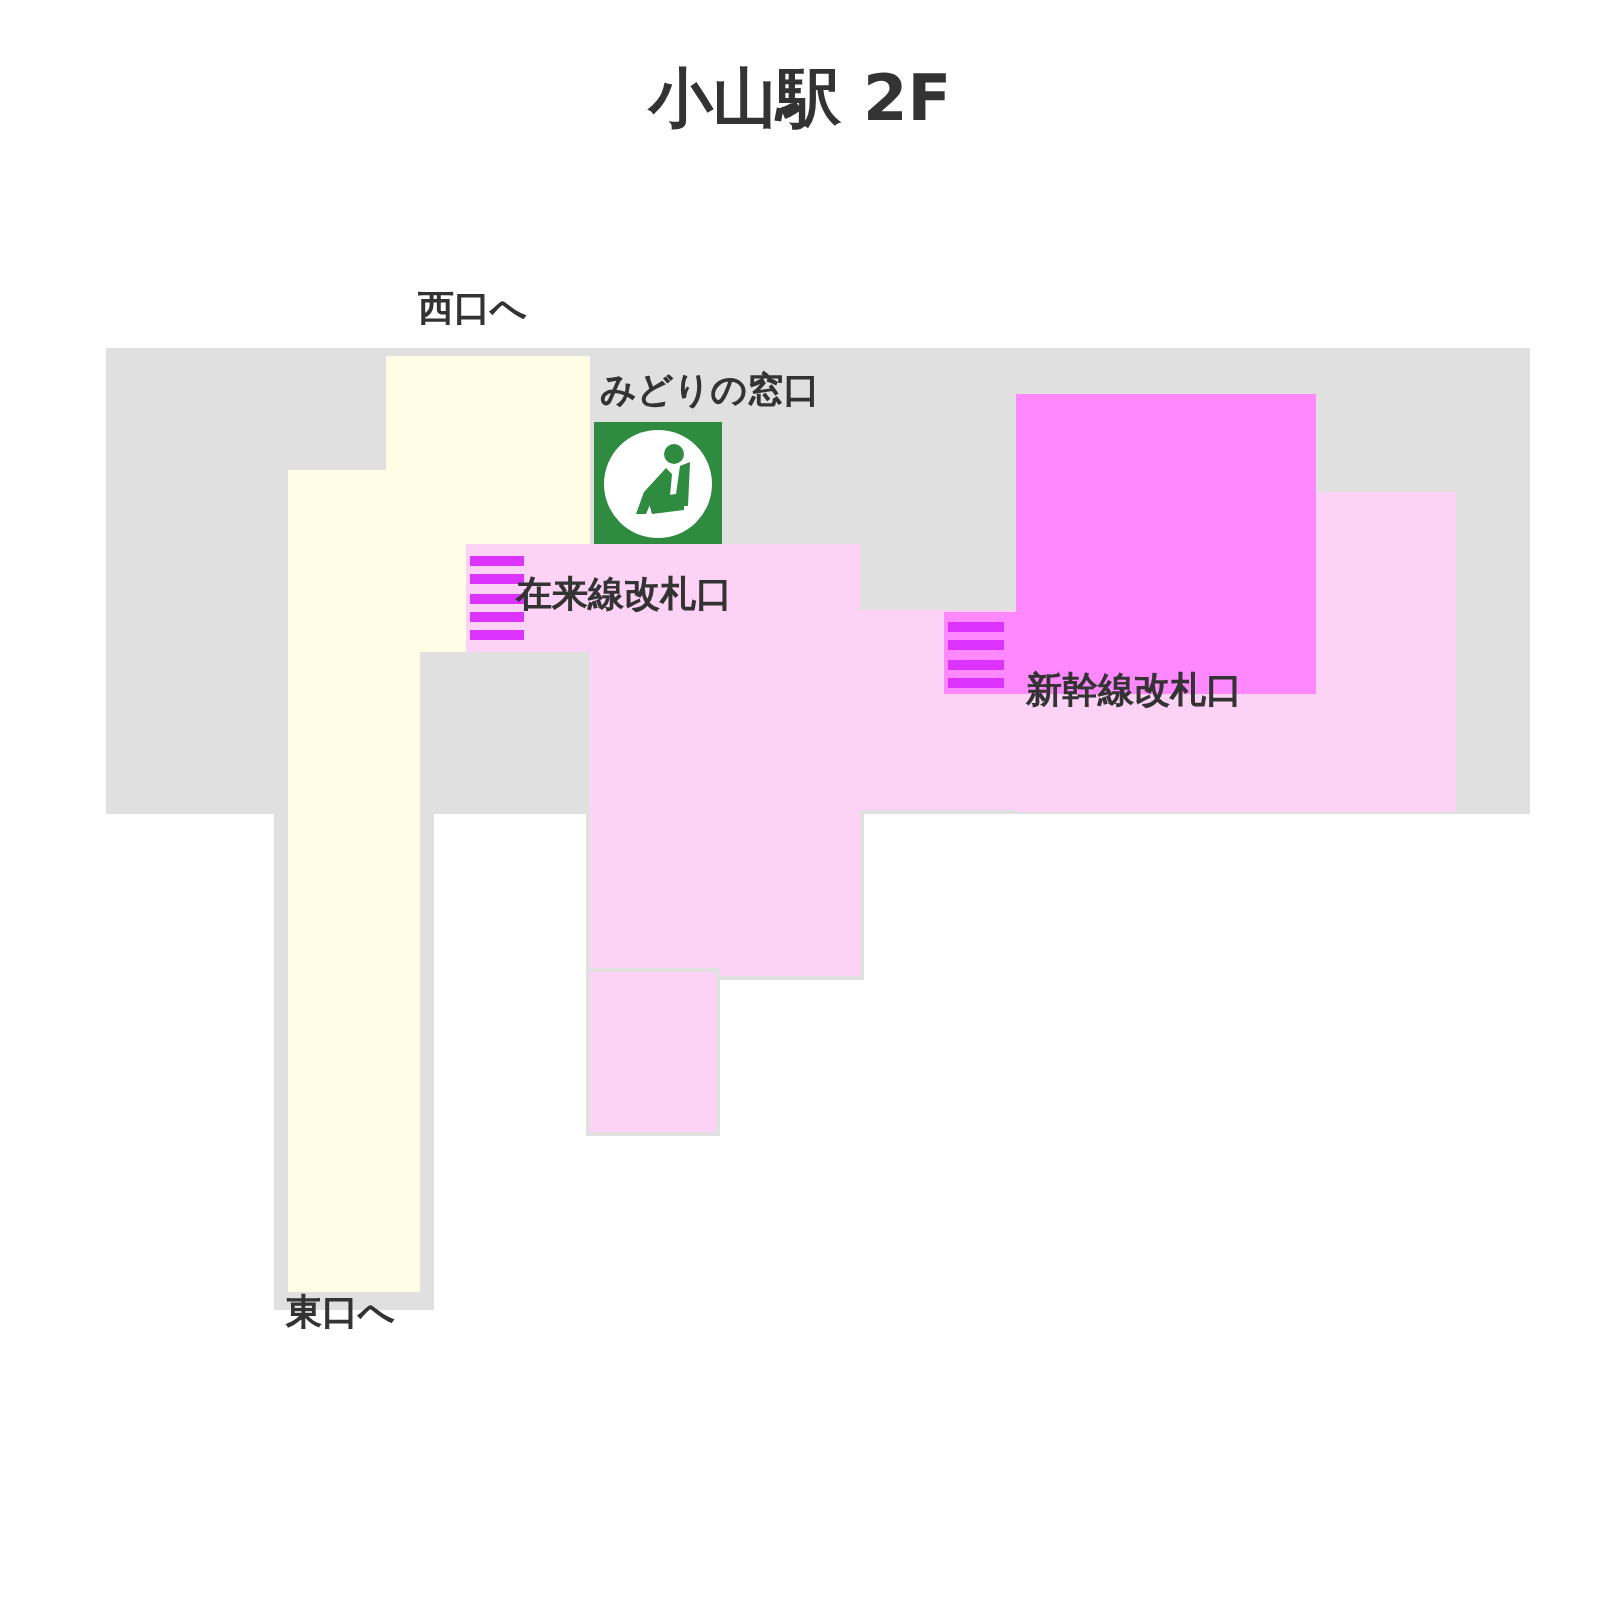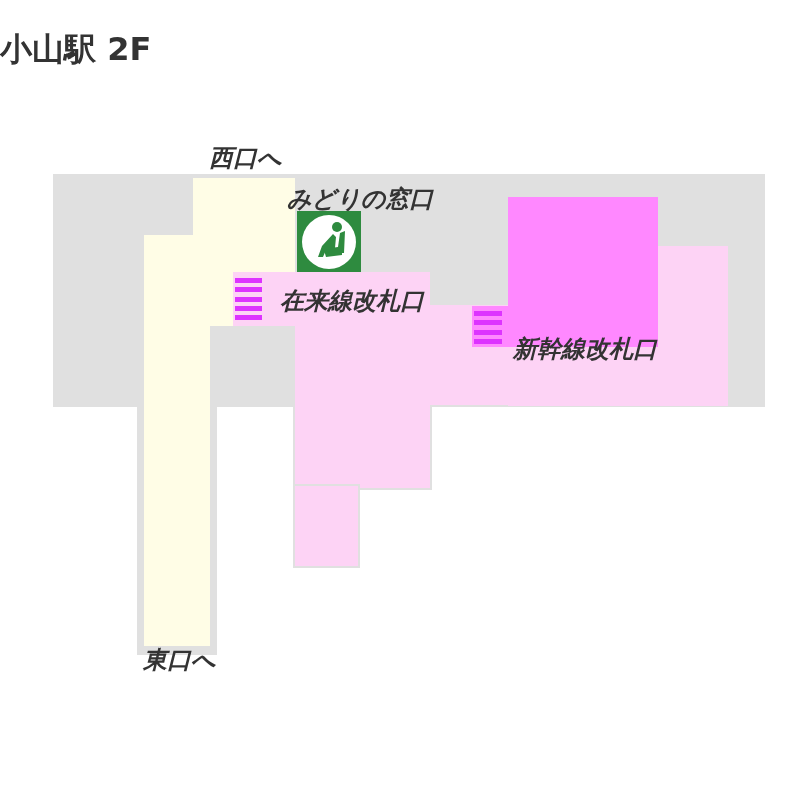--- a/index.html
+++ b/index.html
@@ -1,20 +1,20 @@
 <!DOCTYPE html>
 <html><head>
 <meta charset="utf-8">
 <style>
   html, body { margin:0; padding:0; }
   body { width:800px; height:800px; background:#ffffff; position:relative; overflow:hidden;
          font-family: "DejaVu Sans", "Liberation Sans", sans-serif; color:#333333; }
   .abs { position:absolute; }
-  .title { left:0; width:800px; top:28px; text-align:left; font-size:32px; font-weight:bold; color:#333; letter-spacing:0px; }
-  .label { font-size:24px; font-weight:bold; color:#333; white-space:nowrap; line-height:1;font-style:italic; }
+  .title { left:0; width:800px; top:28px; text-align:center; font-size:32px; font-weight:bold; color:#333; letter-spacing:0px; }
+  .label { font-size:18px; font-weight:bold; color:#333; white-space:nowrap; line-height:1; }
   .concourse { background:#e0e0e0; }
   .corridor { background:#fffde6; }
   .zone-light { background:#fdd3f5; }
   .zone-strong { background:#ff88ff; }
   .gate-bars { display:flex; flex-direction:column; justify-content:space-between; }
   .gate-bars span { display:block; height:5px; background:#dd33ff; }
   .icon-box { background:#2e8b3f; display:flex; align-items:center; justify-content:center; }
 </style>
 </head>
 <body>
@@ -35,40 +35,40 @@
 <div class="abs zone-light" style="left:508px; top:246px; width:220px; height:160px;"></div>
 <div class="abs zone-light" style="left:295px; top:400px; width:135px; height:88px; box-shadow:0 0 0 2px #e0e0e0;"></div>
 <div class="abs zone-light" style="left:295px; top:486px; width:63px; height:80px; box-shadow:0 0 0 2px #e0e0e0;"></div>
 <div class="abs zone-light" style="left:295px; top:305px; width:433px; height:100px;"></div>
 
 <div class="abs zone-strong" style="left:508px; top:197px; width:150px; height:150px;"></div>
 <div class="abs zone-strong" style="left:472px; top:306px; width:40px; height:41px;"></div>
 
 <div class="abs label" style="left:209px; top:146px;">西口へ</div>
 <div class="abs label" style="left:143px; top:648px;">東口へ</div>
-<div class="abs label" style="left:287px; top:187px;">みどりの窓口</div>
+<div class="abs label" style="left:300px; top:187px;">みどりの窓口</div>
 
 <div class="abs icon-box" style="left:297px; top:211px; width:64px; height:61px;">
   <svg width="58" height="58" viewBox="0 0 58 58">
     <circle cx="29" cy="29" r="27" fill="#ffffff"></circle>
     <circle cx="37" cy="14" r="5" fill="#2e8b3f"></circle>
     <path d="M40 20 L45 18 L44 40 L26 40 L24 36 L38 34 Z" fill="#2e8b3f"></path>
     <path d="M33 21 L22 33 L18 44 L23 44 L26 37 L35 35 L36 24 Z" fill="#2e8b3f"></path>
     <path d="M24 37 L42 37 L42 42 L26 44 Z" fill="#2e8b3f"></path>
   </svg>
 </div>
 
 <div class="abs gate-bars" style="left:235px; top:278px; width:27px; height:42px;">
   <span></span>
     <span></span>
     <span></span>
     <span></span>
     <span></span>
 </div>
-<div class="abs label" style="left:280px; top:289px;">在来線改札口</div>
+<div class="abs label" style="left:258px; top:289px;">在来線改札口</div>
 
 <div class="abs gate-bars" style="left:474px; top:311px; width:28px; height:33px;">
   <span></span>
     <span></span>
     <span></span>
     <span></span>
 </div>
 <div class="abs label" style="left:513px; top:337px;">新幹線改札口</div>
 
 </body></html>

